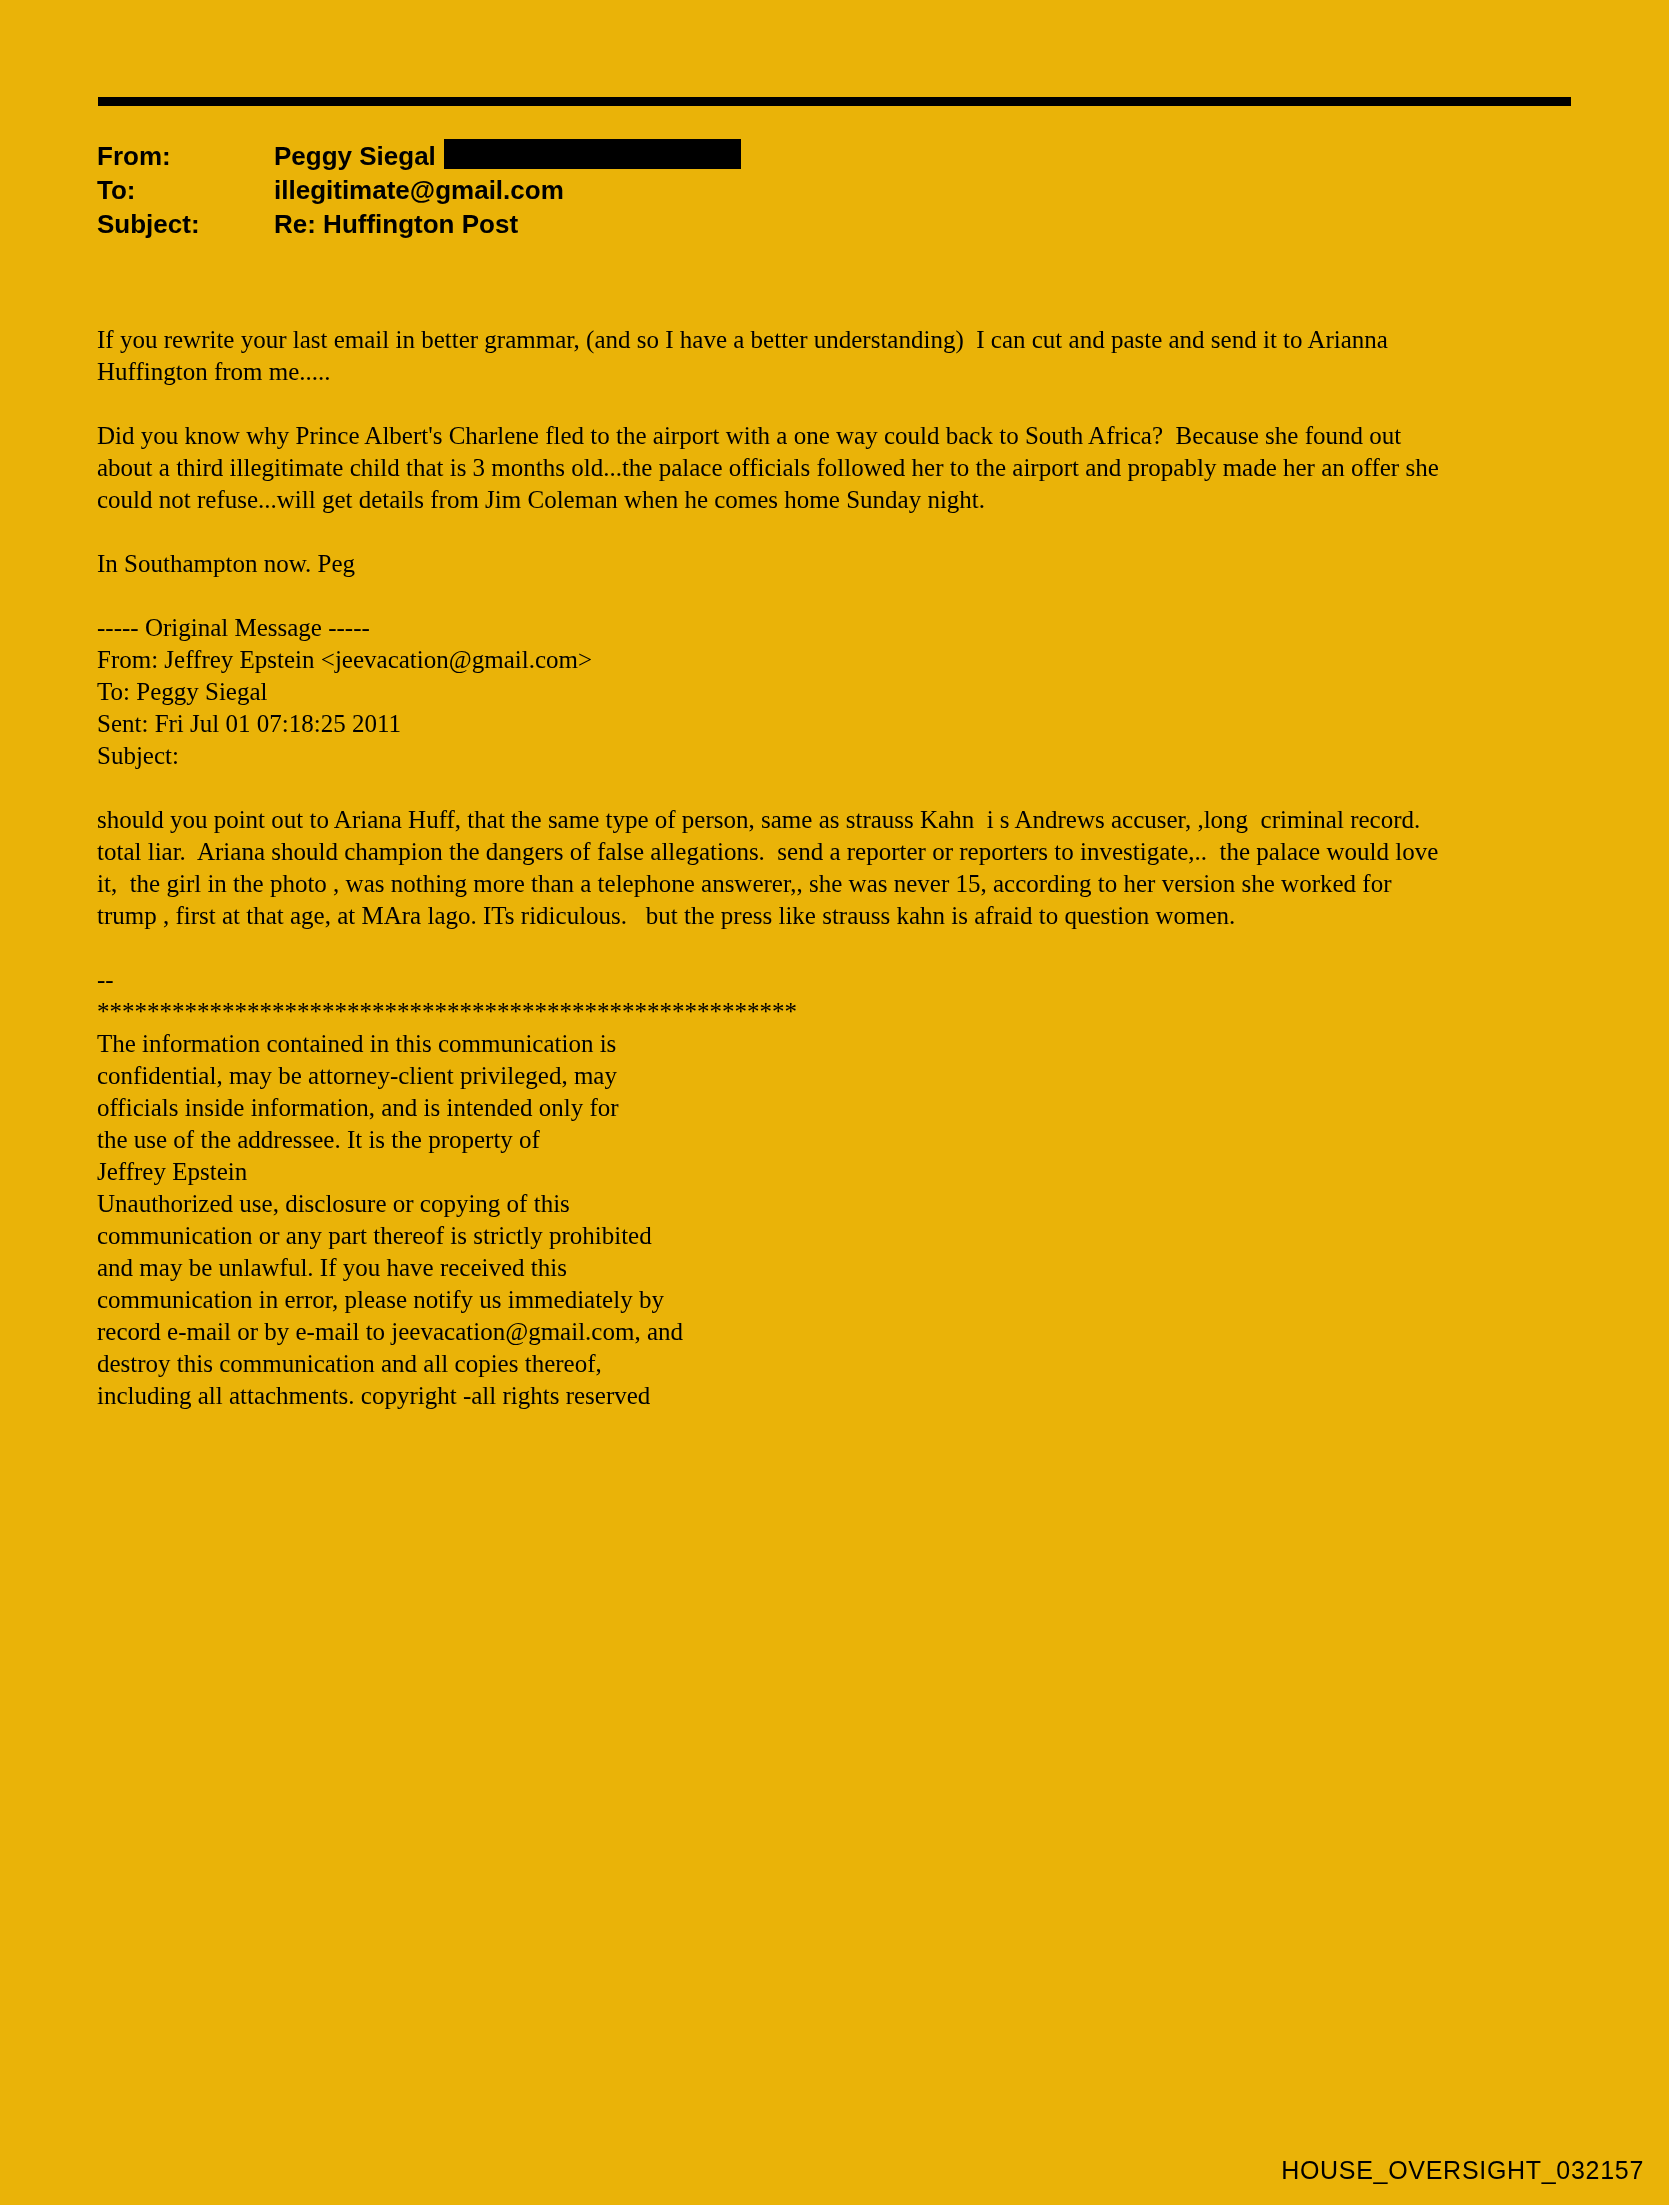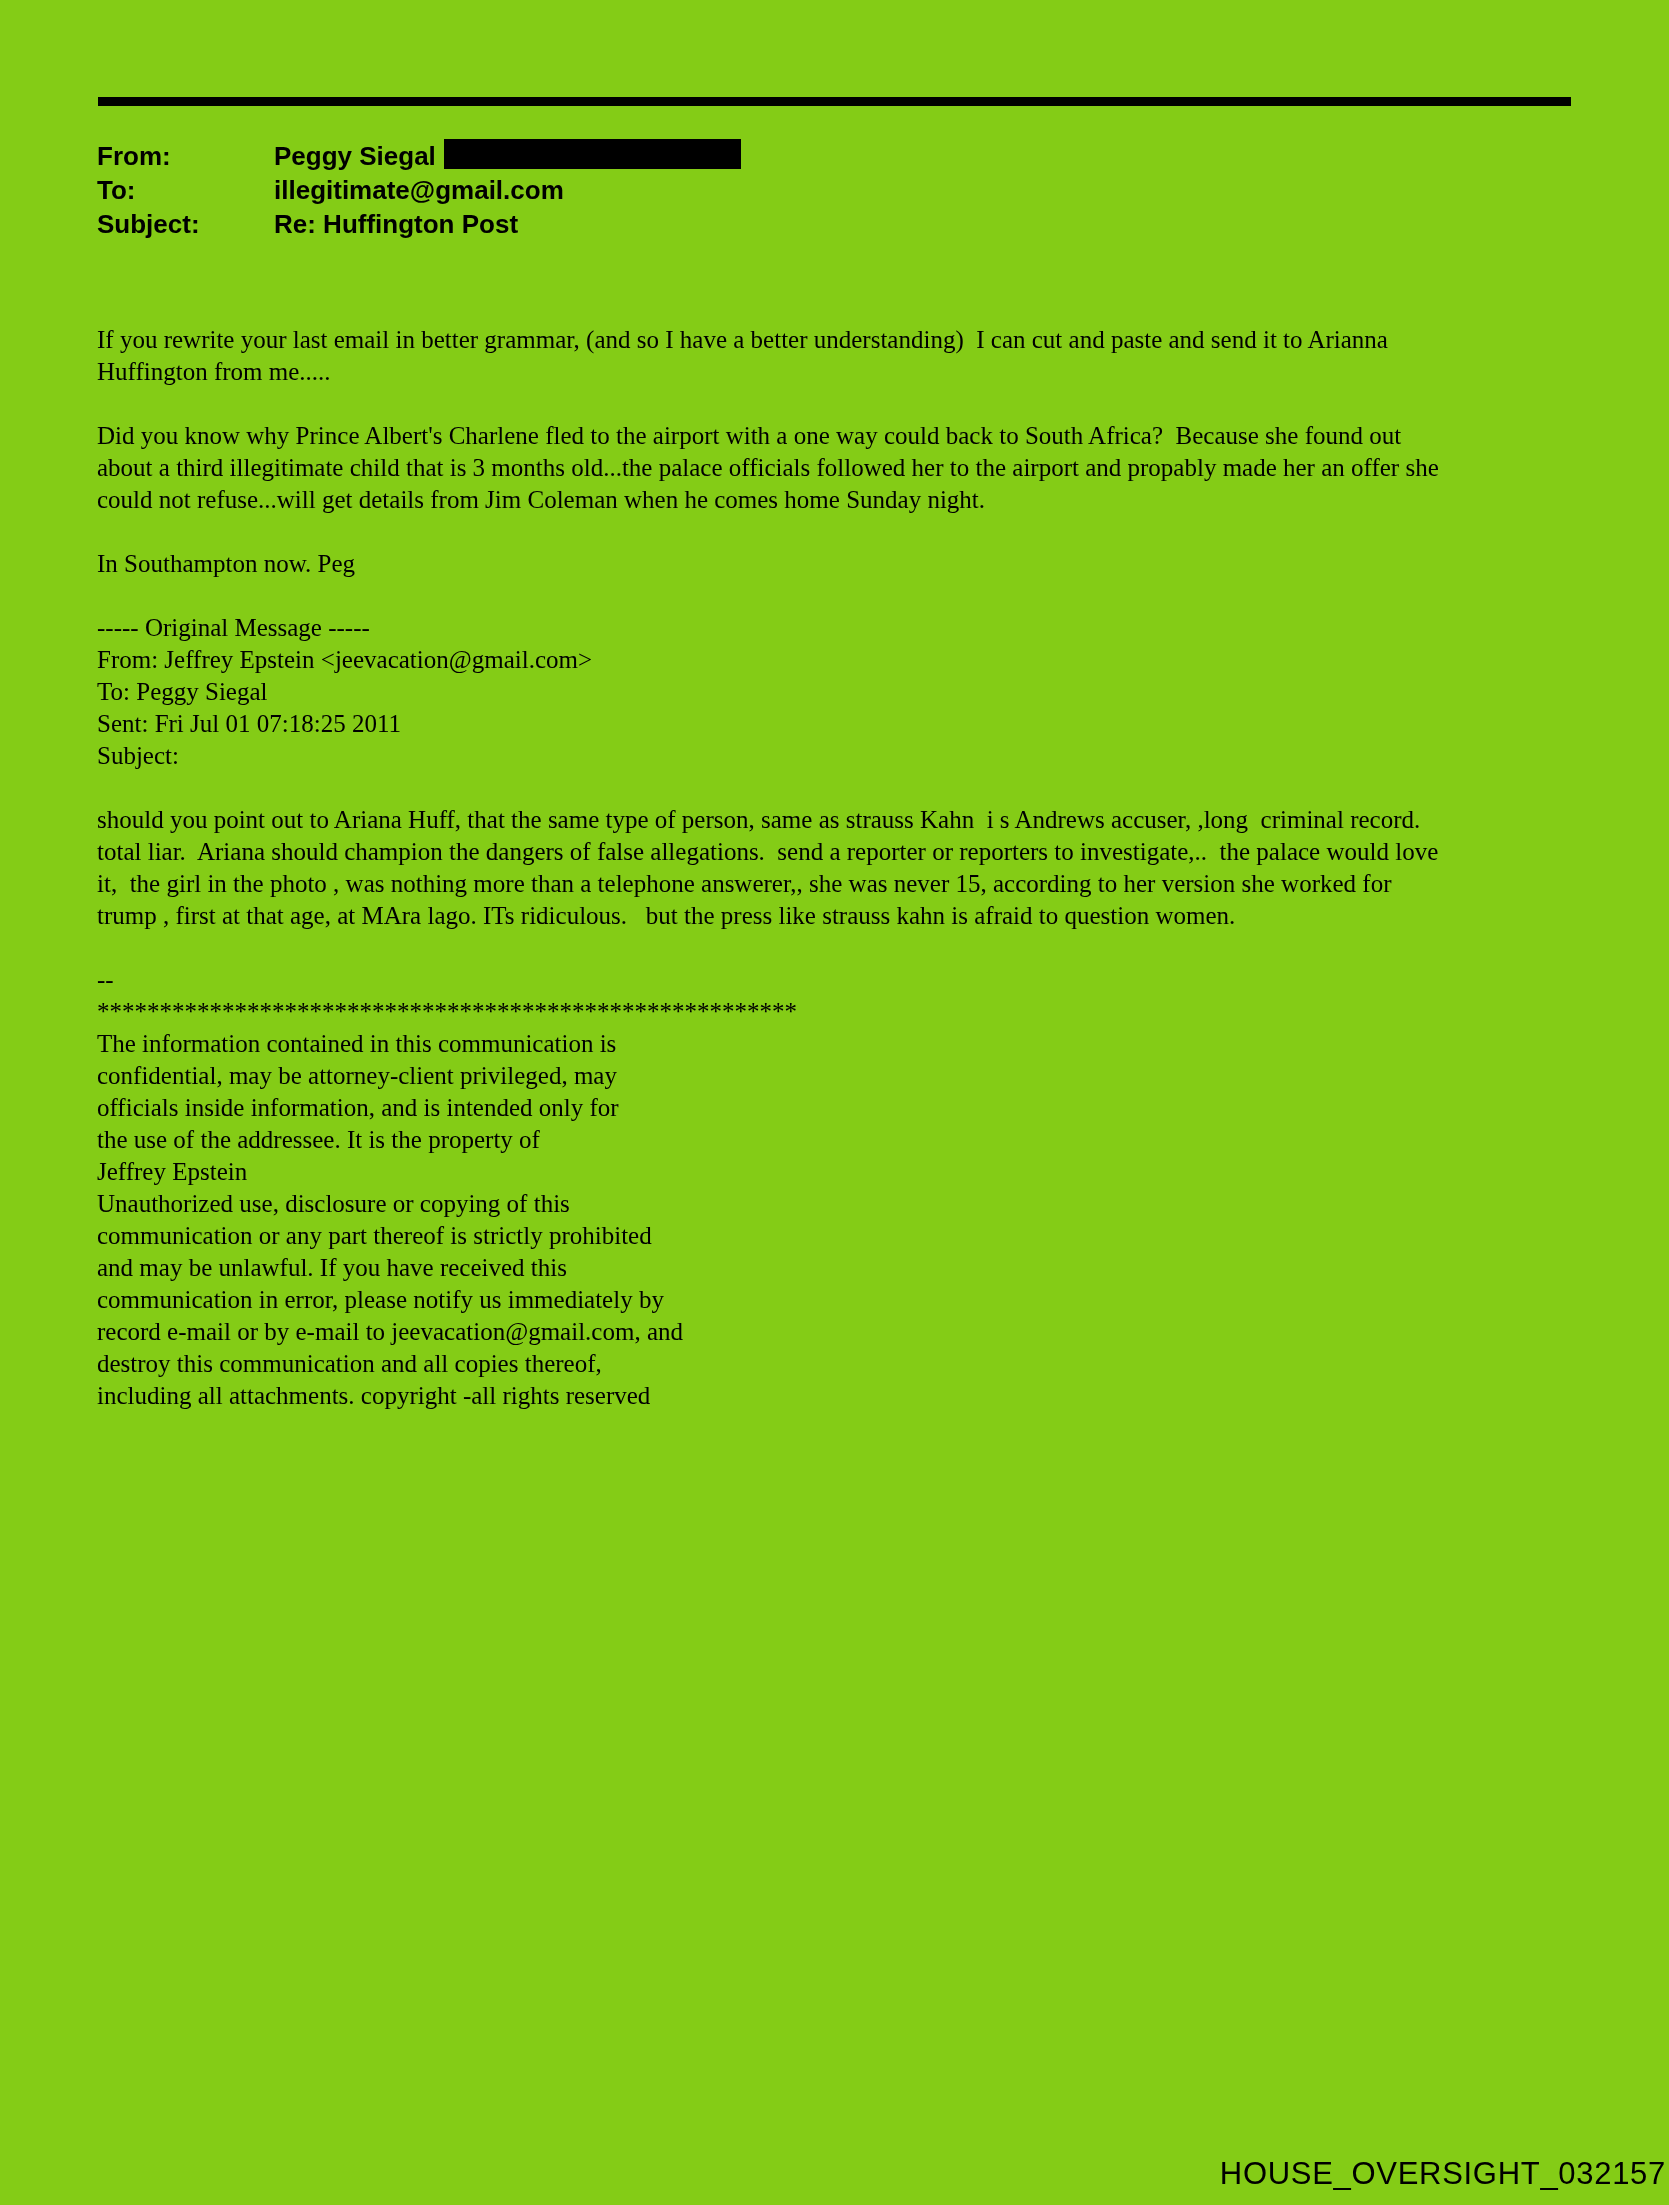--- a/index.html
+++ b/index.html
@@ -4,21 +4,21 @@
 <style>
   html, body {
     margin: 0;
     padding: 0;
     background: #e8e8e8;
   }
   .page {
     position: relative;
     width: 1669px;
     height: 2205px;
-    background: #84cc16;
+    background: #eab308;
     overflow: hidden;
     color: #000;
   }
   .top-rule {
     position: absolute;
     left: 98px;
     top: 97px;
     width: 1473px;
     height: 8.5px;
     background: #000000;
@@ -61,24 +61,24 @@
     font-family: "Liberation Serif", serif;
     font-size: 25px;
     line-height: 32px;
   }
   .line {
     min-height: 32px;
     white-space: pre;
   }
   .footer {
     position: absolute;
-    right: 3px;
+    right: 25px;
     top: 2156px;
     font-family: "Liberation Sans", sans-serif;
-    font-size: 31px;
+    font-size: 25px;
     letter-spacing: 0.7px;
     white-space: pre;
     margin-left: 16px;
   }
 </style>
 </head>
 <body>
 
 <div class="page">
 

